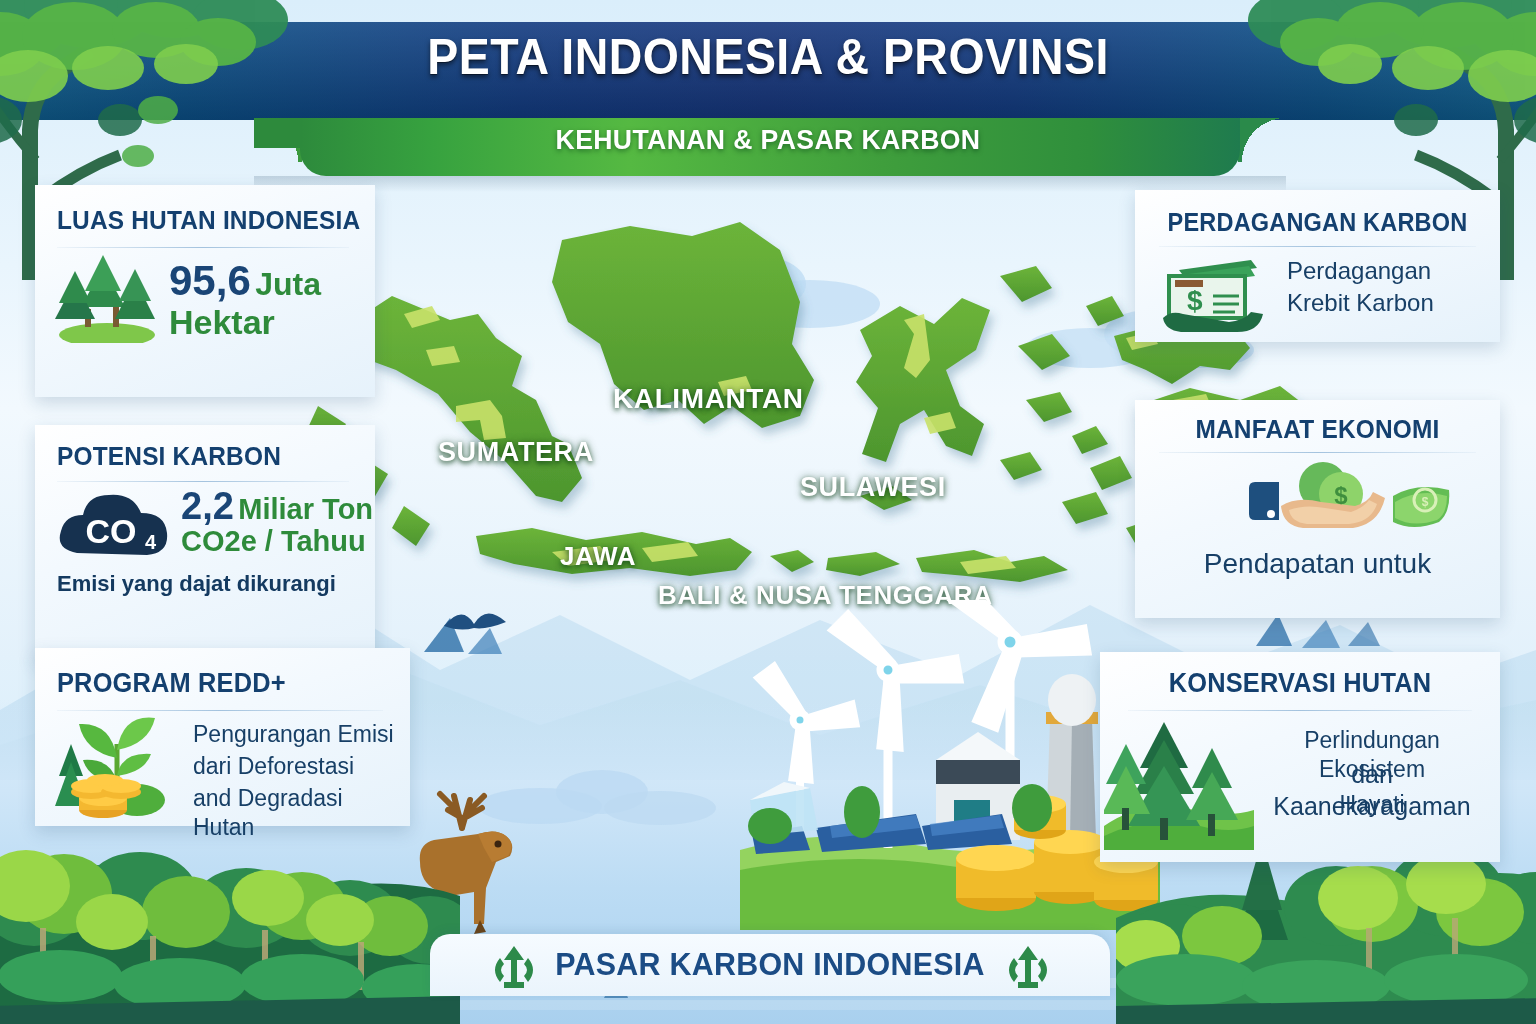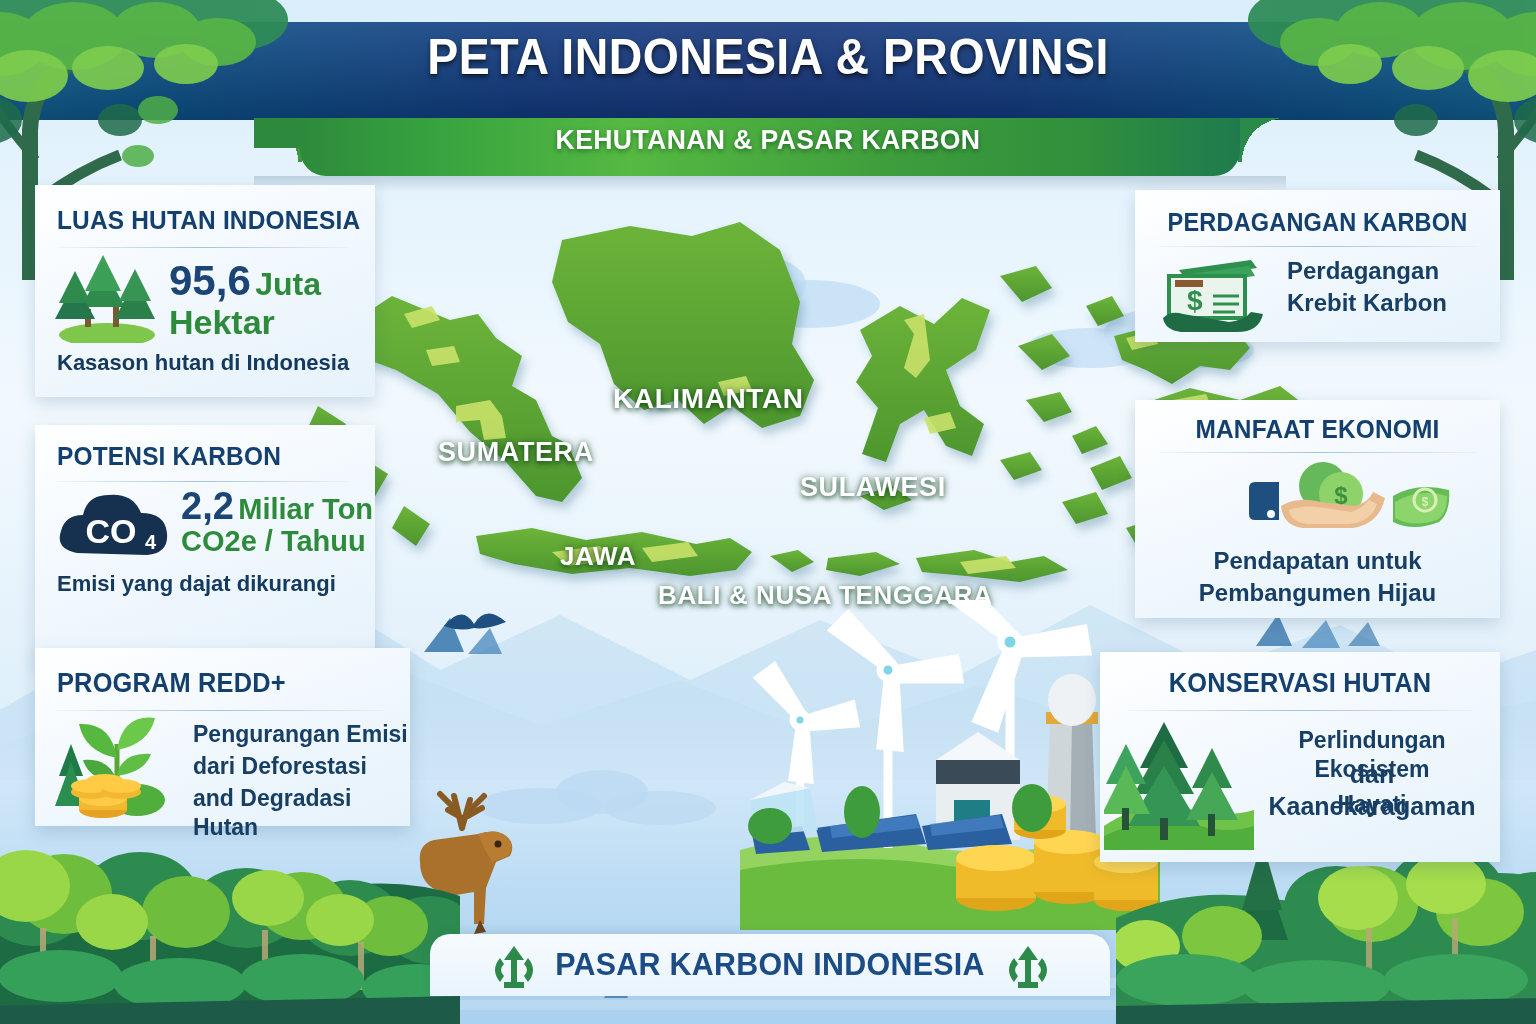--- a/index.html
+++ b/index.html
@@ -56,21 +56,21 @@
   .card{position:absolute;
     background:linear-gradient(160deg,#ffffff 0%,#f3f9fe 42%,#e6f2fb 100%);
     box-shadow:0 6px 16px rgba(25,70,110,.18);}
   .card h3{margin:0;font-size:27px;font-weight:bold;color:#14406f;letter-spacing:.2px;
     transform:scaleX(.94);transform-origin:left center;white-space:nowrap;}
   .card h3.ctr{transform-origin:center center;text-align:center;}
   .rule{height:1px;background:linear-gradient(90deg,rgba(150,185,215,.1),rgba(120,165,205,.65),rgba(150,185,215,.1));}
   .sub{font-size:22px;color:#143a60;font-weight:600;}
   .big{font-size:42px;font-weight:bold;color:#1a4576;line-height:1.05;}
   .bigG{font-size:32px;font-weight:bold;color:#2e8b3b;}
-  .bodytxt{font-size:23px;font-weight:700;color:#173f66;line-height:1.28;}
+  .bodytxt{font-size:23px;font-weight:400;color:#173f66;line-height:1.28;}
 
   
   .botbanner{position:absolute;left:430px;top:934px;width:680px;height:62px;
     background:linear-gradient(180deg,#f6fbff 0%,#eaf4fc 100%);
     border-top-left-radius:20px;border-top-right-radius:20px;
     box-shadow:0 -3px 10px rgba(30,80,120,.12);}
   .botbanner .txt{position:absolute;left:0;top:12px;width:680px;text-align:center;
     font-size:32px;font-weight:bold;color:#1b4c85;letter-spacing:.3px;transform:scaleX(.95);}
   .recyc{position:absolute;top:8px;width:52px;height:48px;}
 
@@ -436,21 +436,20 @@
       <path d="M24 26 L44 64 L4 64 Z" fill="#25764a"></path>
         <path d="M24 16 L40 48 L8 48 Z" fill="#2f8b4c"></path>
       <path d="M84 24 L104 64 L64 64 Z" fill="#2a8048"></path>
         <path d="M84 14 L100 46 L68 46 Z" fill="#379455"></path>
     </svg>
     <div style="position:absolute;left:134px;top:74px">
       <span class="big">95,6</span>
       <span class="bigG">Juta</span>
     </div>
     <div class="bigG" style="position:absolute;left:134px;top:118px;font-size:34px">Hektar</div>
-    <div class="sub" style="position:absolute;left:22px;top:165px">Kasason hutan di Indonesia</div>
   </div>
 
   <div class="card" style="left:35px;top:425px;width:340px;height:236px">
     <h3 style="position:absolute;left:22px;top:16px;font-size:26px">POTENSI KARBON</h3>
     <div class="rule" style="position:absolute;left:22px;top:56px;width:292px"></div>
     <svg style="position:absolute;left:18px;top:62px;width:122px;height:78px" viewBox="0 0 122 78">
       <path d="M24 66 Q2 62 8 44 Q12 28 30 28 Q34 8 56 8 Q80 6 88 26 Q112 26 114 46 Q116 66 94 68 Z" fill="#16314f"></path>
       <text x="58" y="56" font-family="Liberation Sans, sans-serif" font-size="34" font-weight="bold" fill="#ffffff" text-anchor="middle">CO</text>
       <text x="92" y="62" font-family="Liberation Sans, sans-serif" font-size="20" font-weight="bold" fill="#ffffff">4</text>
     </svg>
@@ -519,22 +518,21 @@
       <circle cx="78" cy="28" r="24" fill="#66b95a"></circle>
       <circle cx="96" cy="36" r="22" fill="#8ed36a"></circle>
       <text x="96" y="46" font-family="Liberation Sans, sans-serif" font-size="24" font-weight="bold" fill="#3f8f3e" text-anchor="middle">$</text>
       <path d="M36 48 Q52 38 76 44 L110 48 Q124 44 128 34 L140 40 Q134 66 108 70 L58 70 Q38 68 36 48 Z" fill="#e8b98c"></path>
       <path d="M44 52 Q60 46 80 50 L106 54 Q118 50 124 42 L132 46 Q126 64 104 66 L62 66 Q46 64 44 52 Z" fill="#f2d0a8"></path>
       <path d="M148 38 Q172 24 204 32 Q206 54 194 64 Q168 74 148 64 Z" fill="#63bd54"></path>
       <path d="M150 44 Q174 30 202 38 Q202 56 192 62 Q168 70 150 60 Z" fill="#8cd56c"></path>
       <circle cx="180" cy="42" r="11" fill="none" stroke="#d9f0b8" stroke-width="3"></circle>
       <text x="180" y="48" font-family="Liberation Sans, sans-serif" font-size="12" font-weight="bold" fill="#d9f0b8" text-anchor="middle">$</text>
     </svg>
-    <div class="bodytxt" style="position:absolute;left:0;top:146px;width:365px;text-align:center;font-size:24px">Pendapatan untuk</div>
-    <div class="bodytxt" style="position:absolute;left:0;top:178px;width:365px;text-align:center;font-size:24px">Pembangumen Hijau</div>
+    <div class="bodytxt" style="position:absolute;left:0;top:146px;width:365px;text-align:center;font-size:28px">Pendapatan untuk</div>
   </div>
 
   <div class="card" style="left:1100px;top:652px;width:400px;height:210px">
     <h3 class="ctr" style="position:absolute;left:0;top:16px;width:400px;font-size:27px">KONSERVASI HUTAN</h3>
     <div class="rule" style="position:absolute;left:28px;top:58px;width:344px"></div>
     <svg style="position:absolute;left:4px;top:62px;width:150px;height:136px" viewBox="0 0 150 136">
       <path d="M0 112 Q40 84 90 96 Q124 104 150 96 L150 136 L0 136 Z" fill="#6fc349"></path>
       <path d="M0 122 Q46 100 96 112 Q126 120 150 112 L150 136 L0 136 Z" fill="#4fae3c"></path>
       <path d="M60 8 L84 54 L36 54 Z" fill="#1f6b42"></path>
         <path d="M60 26 L90 80 L30 80 Z" fill="#2a8049"></path>

